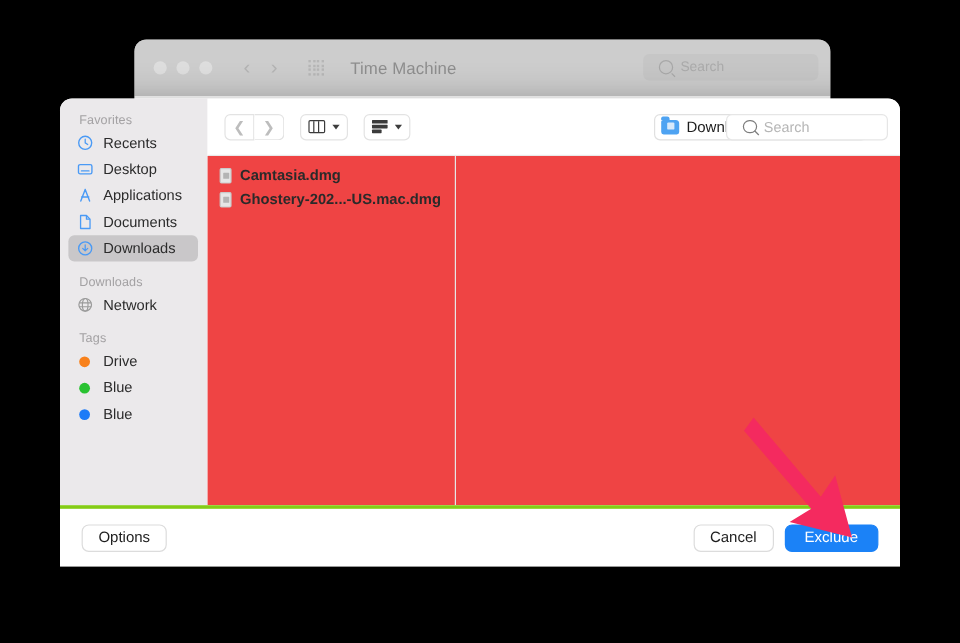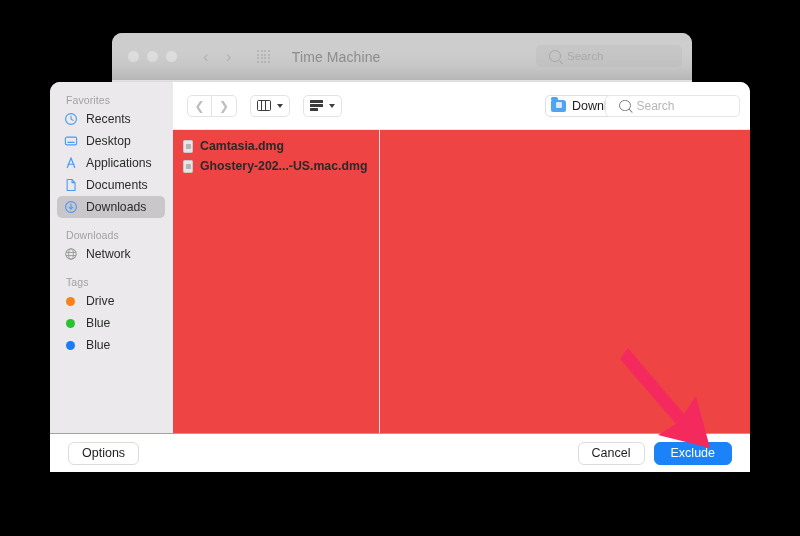--- a/index.html
+++ b/index.html
@@ -392,24 +392,24 @@
   }
   .file-row .fname {
     font-size: 12.3px;
     color: #2a2a2a;
     margin-left: 7px;
     white-space: nowrap;
   }
 
   
   #bottombar {
-    height: 39px;
+    height: 51px;
     flex: none;
     background: #ffffff;
-    border-top: 1px solid #84cc16;
+    border-top: 3px solid #84cc16;
     display: flex;
     align-items: center;
     padding: 0 18px;
     box-sizing: border-box;
   }
   .btn {
     height: 23px;
     border-radius: 6px;
     font-size: 12.5px;
     display: inline-flex;

